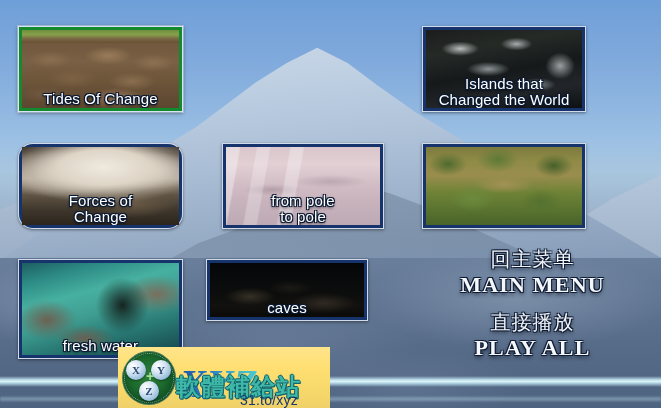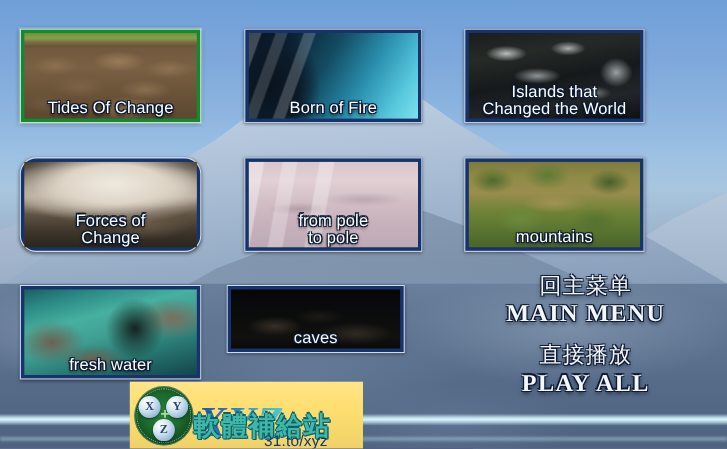--- a/index.html
+++ b/index.html
@@ -272,26 +272,20 @@
   <div class="mtn streak"></div>
   <div class="mtn streak2"></div>
 
   <div class="tile selected" style="left:18px;top:26px;width:165px;height:86px;">
     <div class="shot">
       <div class="art-tides"></div>
       <div class="label">Tides Of Change</div>
     </div>
   </div>
 
-  <div class="tile" style="left:222px;top:26px;width:162px;height:86px;">
-    <div class="shot">
-      <div class="art-bornoffire"></div>
-      <div class="label">Born of Fire</div>
-    </div>
-  </div>
 
   <div class="tile" style="left:422px;top:26px;width:164px;height:86px;">
     <div class="shot">
       <div class="art-islands"></div>
       <div class="label two">Islands that
 Changed the World</div>
     </div>
   </div>
 
   <div class="tile" style="left:18px;top:143px;width:165px;height:86px;border-radius:15px;">
@@ -306,25 +300,24 @@
     <div class="shot">
       <div class="art-pole"></div>
       <div class="label two">from pole
 to pole</div>
     </div>
   </div>
 
   <div class="tile" style="left:422px;top:143px;width:164px;height:86px;">
     <div class="shot">
       <div class="art-mountains"></div>
-      <div class="label">mountains</div>
-    </div>
-  </div>
-
-  <div class="tile" style="left:18px;top:259px;width:165px;height:86px;">
+    </div>
+  </div>
+
+  <div class="tile" style="left:18px;top:259px;width:165px;height:100px;">
     <div class="shot">
       <div class="art-fresh"></div>
       <div class="label">fresh water</div>
     </div>
   </div>
 
   <div class="tile" style="left:206px;top:259px;width:162px;height:62px;">
     <div class="shot">
       <div class="art-caves"></div>
       <div class="label">caves</div>

